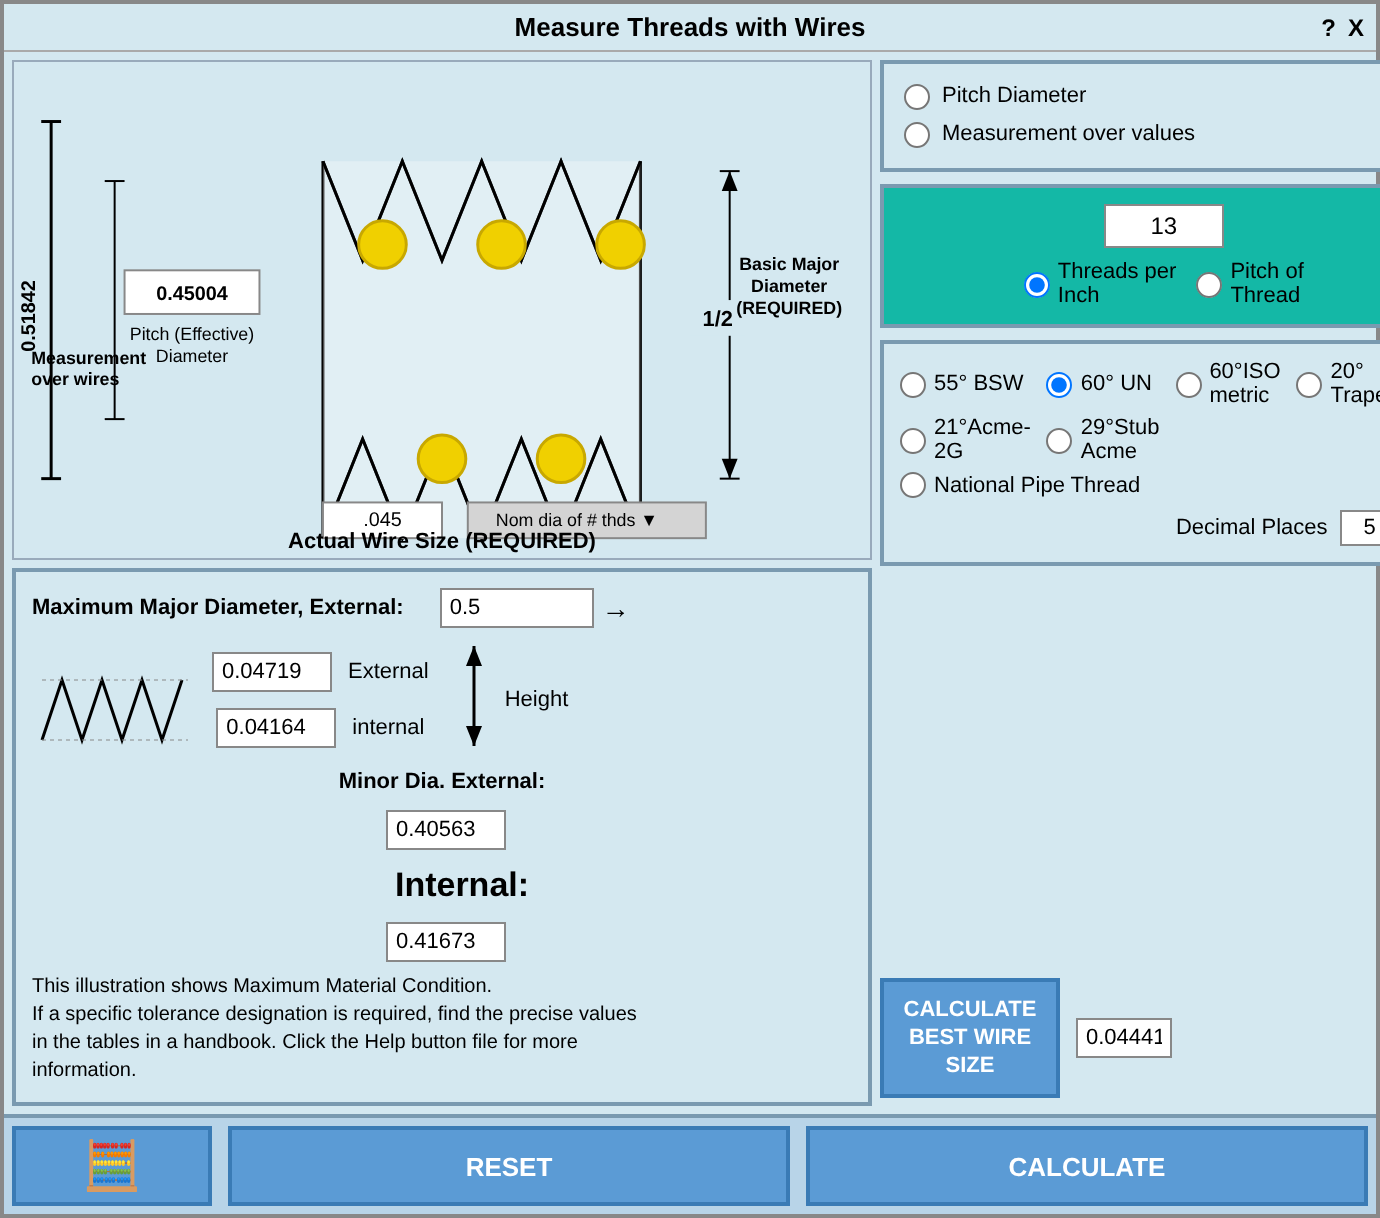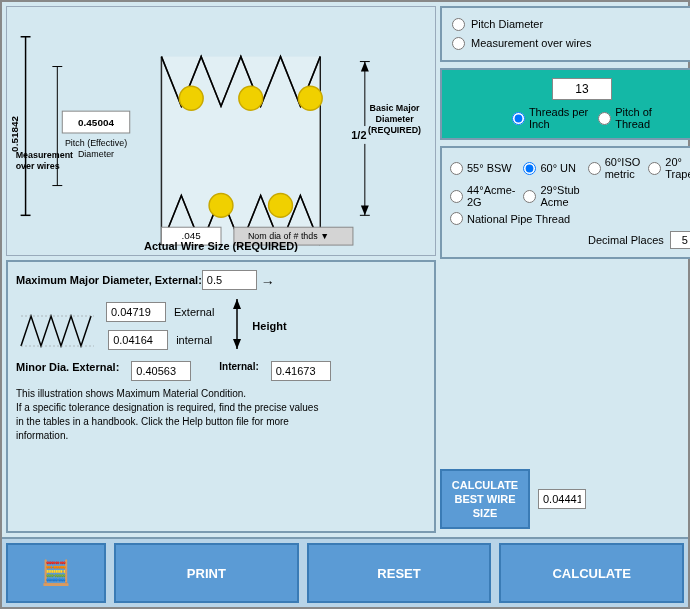--- a/index.html
+++ b/index.html
@@ -101,22 +101,24 @@
       align-items: center;
       flex-direction: column;
     }
     .ext-int-row {
       display: flex;
       align-items: center;
       gap: 4px;
     }
     .minor-row {
       display: flex;
+      align-items: center;
       gap: 8px;
       margin-top: 4px;
+      flex-direction: column;
     }
     .info-text {
       font-size: 10px;
       color: #000;
       margin-top: 6px;
       line-height: 1.4;
     }
     
     .right-panel {
       flex: 1;
@@ -272,20 +274,27 @@
     .spinner-wrap {
       display: flex;
       align-items: center;
     }
   </style>
 </head>
 <body>
 
 <div class="window">
 
+  <div class="title-bar">
+    <span class="title-bar-title">Measure Threads with Wires</span>
+    <div class="title-bar-controls">
+      <button class="title-btn">?</button>
+      <button class="title-btn">X</button>
+    </div>
+  </div>
 
   <div class="main-content">
 
     <div class="left-panel">
 
       <div class="diagram-area">
         <svg class="thread-svg" viewBox="0 0 430 250">
 
           <rect width="430" height="250" fill="#d4e8f0"></rect>
 
@@ -352,21 +361,21 @@
 
         
         <div style="position:absolute; bottom:2px; left:0; right:0; text-align:center;">
           <span style="font-size:11px; font-weight:bold;">Actual Wire Size (REQUIRED)</span>
         </div>
       </div>
 
       <div class="lower-panel">
         <div class="row">
           <label>Maximum Major Diameter, External:</label>
-          <input type="text" class="input-box" style="width: 55px; margin-left: 0;" value="0.5">
+          <input type="text" class="input-box" style="width: 77px; margin-left: 18px;" value="0.5">
 
           <span style="margin-left:4px; font-size:14px;">→</span>
         </div>
 
         <div style="display:flex; align-items:center; margin-bottom:4px;">
 
           <svg width="80" height="60">
             <polyline points="5,50 15,20 25,50 35,20 45,50 55,20 65,50 75,20" fill="none" stroke="#000" stroke-width="1.5"></polyline>
             <polyline points="5,55 15,55 15,20" fill="none" stroke="none"></polyline>
 
@@ -386,27 +395,27 @@
           </div>
 
           <div style="margin-left:8px;">
             
             <svg width="30" height="60">
               <line x1="15" y1="5" x2="15" y2="55" stroke="#000" stroke-width="1.5"></line>
               <polygon points="15,5 11,15 19,15" fill="#000"></polygon>
               <polygon points="15,55 11,45 19,45" fill="#000"></polygon>
             </svg>
           </div>
-          <span style="font-size:11px; font-weight:bold;">Height</span>
+          <span style="font-size:11px; font-weight:normal;">Height</span>
         </div>
 
         <div class="minor-row">
           <label style="font-size:11px; font-weight:bold;">Minor Dia. External:</label>
           <input type="text" class="input-box" style="width: 60px; margin-left: 4px;" value="0.40563">
-          <label style="font-size:10px; font-weight:bold; margin-left:20px;">Internal:</label>
+          <label style="font-size:17px; font-weight:bold; margin-left:20px;">Internal:</label>
           <input type="text" class="input-box" style="width: 60px; margin-left: 4px;" value="0.41673">
         </div>
 
         <div class="info-text">
           <span style="white-space:pre-line;">This illustration shows Maximum Material Condition.
 If a specific tolerance designation is required, find the precise values
 in the tables in a handbook. Click the Help button file for more
 information.</span>
         </div>
       </div>
@@ -415,21 +424,21 @@
     <div class="right-panel">
 
       <div class="right-top">
         <div class="radio-group">
           <div class="radio-item">
             <input type="radio" name="measurement" style="">
             <span>Pitch Diameter</span>
           </div>
           <div class="radio-item">
             <input type="radio" name="measurement" style="">
-            <span>Measurement over wires</span>
+            <span>Measurement over values</span>
           </div>
         </div>
       </div>
 
       <div class="right-middle">
         <div class="threads-row">
           <input type="text" class="thread-input" value="13" style="">
         </div>
         <div class="threads-radios">
           <div class="thread-radio-item">
@@ -456,21 +465,21 @@
           <div class="angle-item">
             <input type="radio" name="angle" style="">
             <span>60°ISO metric</span>
           </div>
           <div class="angle-item">
             <input type="radio" name="angle" style="">
             <span>20° Trapezoid</span>
           </div>
           <div class="angle-item">
             <input type="radio" name="angle" style="">
-            <span>44°Acme-2G</span>
+            <span>21°Acme-2G</span>
           </div>
           <div class="angle-item">
             <input type="radio" name="angle" style="">
             <span>29°Stub Acme</span>
           </div>
           <div class="angle-item" style="grid-column: 1 / -1;">
             <input type="radio" name="angle" style="">
             <span>National Pipe Thread</span>
           </div>
         </div>
@@ -499,17 +508,16 @@
       </div>
 
     </div>
   </div>
 
   <div class="bottom-bar">
 
     <button class="bottom-btn" style="flex:0 0 100px;">
       <span class="calc-icon">🧮</span>
     </button>
-    <button class="bottom-btn">PRINT</button>
     <button class="bottom-btn">RESET</button>
     <button class="bottom-btn">CALCULATE</button>
   </div>
 </div>
 
 </body></html>

